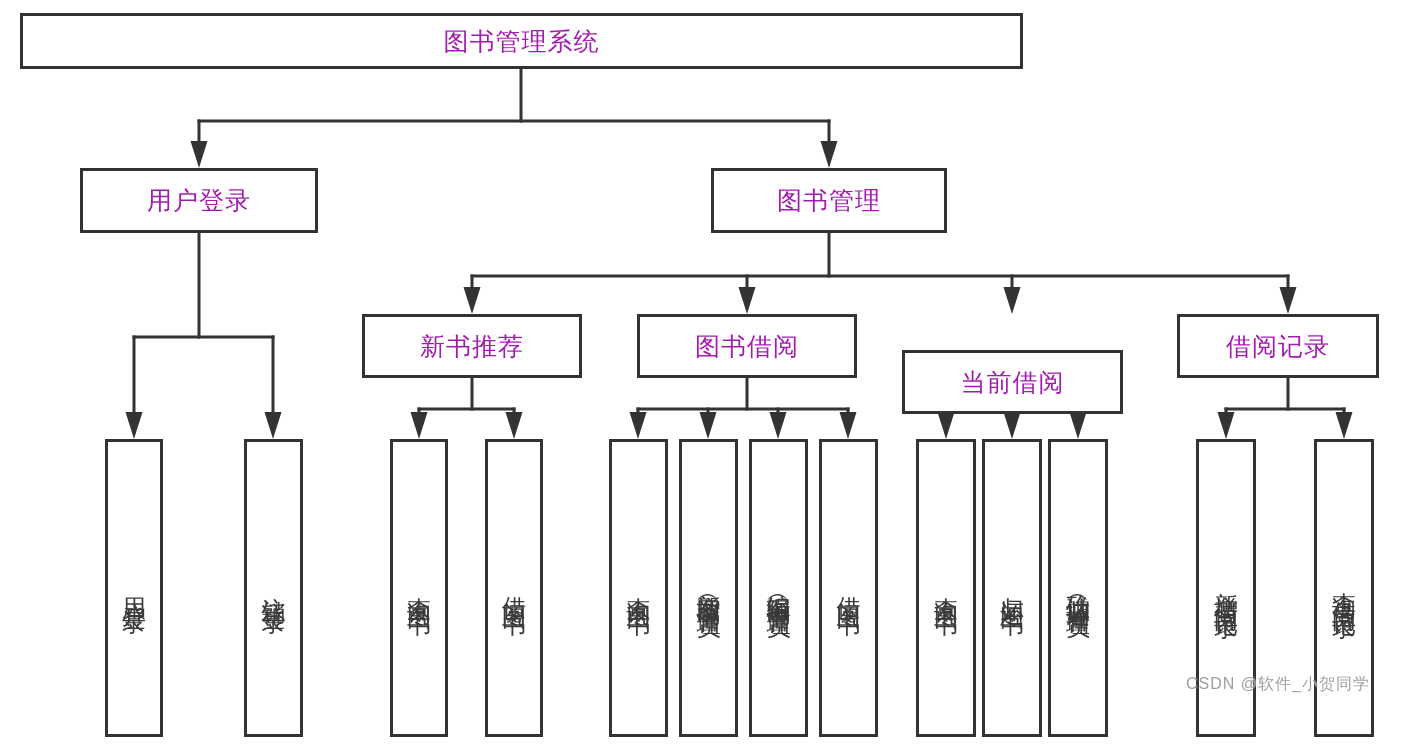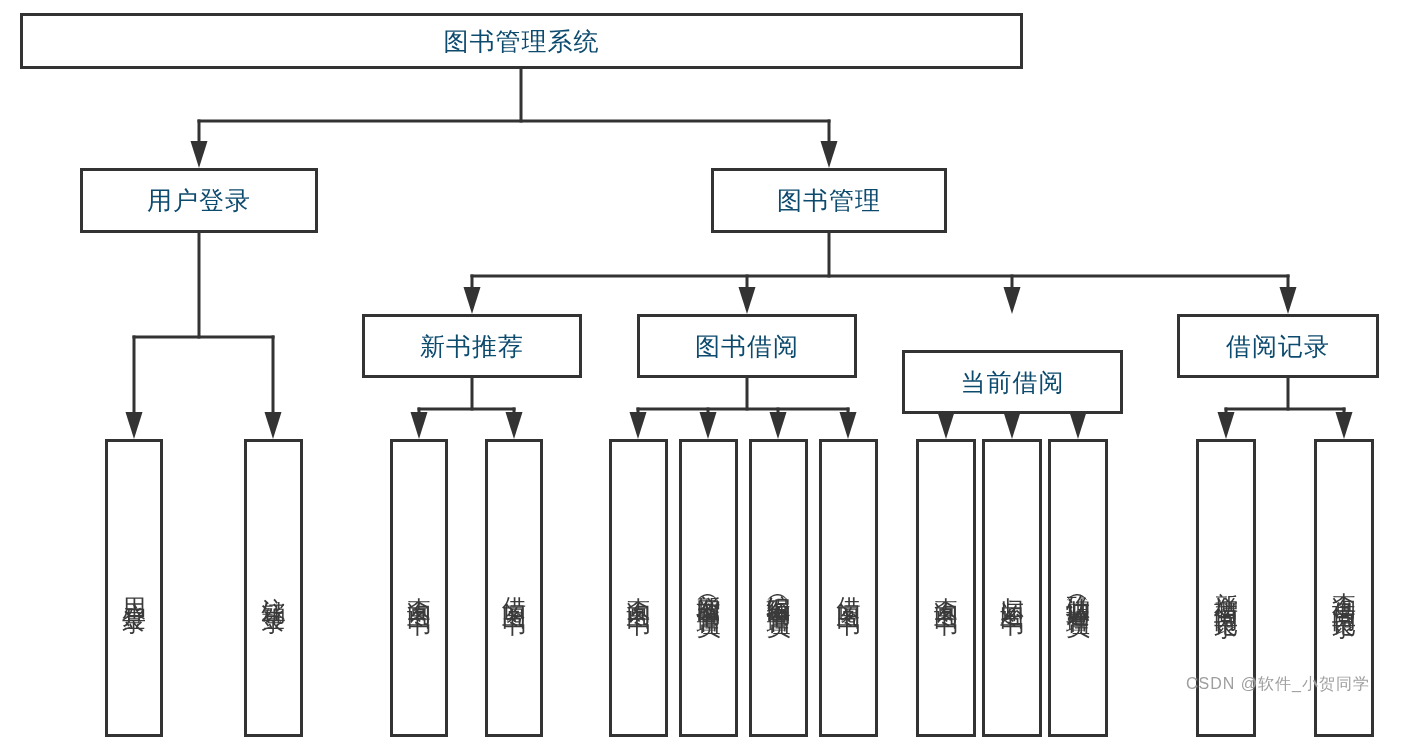--- a/index.html
+++ b/index.html
@@ -25,21 +25,21 @@
     position: absolute;
     background: #ffffff;
     border: 3px solid #333333;
     display: flex;
     align-items: center;
     justify-content: center;
   }
   .hlabel {
     font-size: 25px;
     letter-spacing: 1px;
-    color: #0c4a6e;
+    color: #a21caf;
     white-space: nowrap;
   }
   .vlabel {
     writing-mode: vertical-rl;
     text-orientation: mixed;
     font-size: 24px;
     line-height: 1;
     letter-spacing: 5px;
     color: #3a3a3a;
   }

